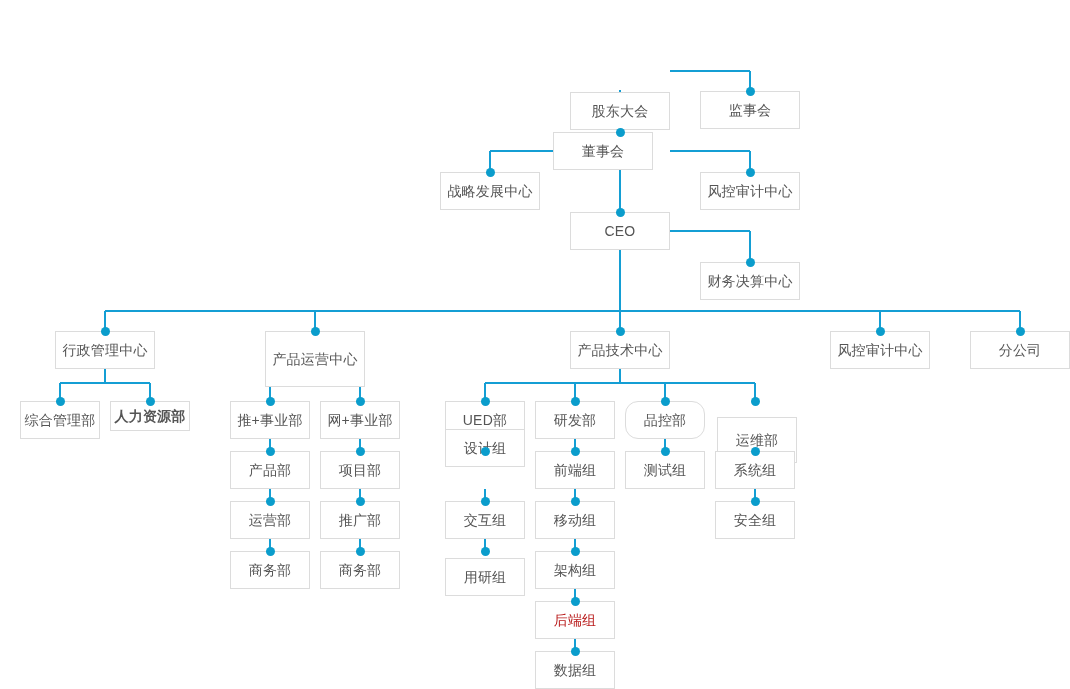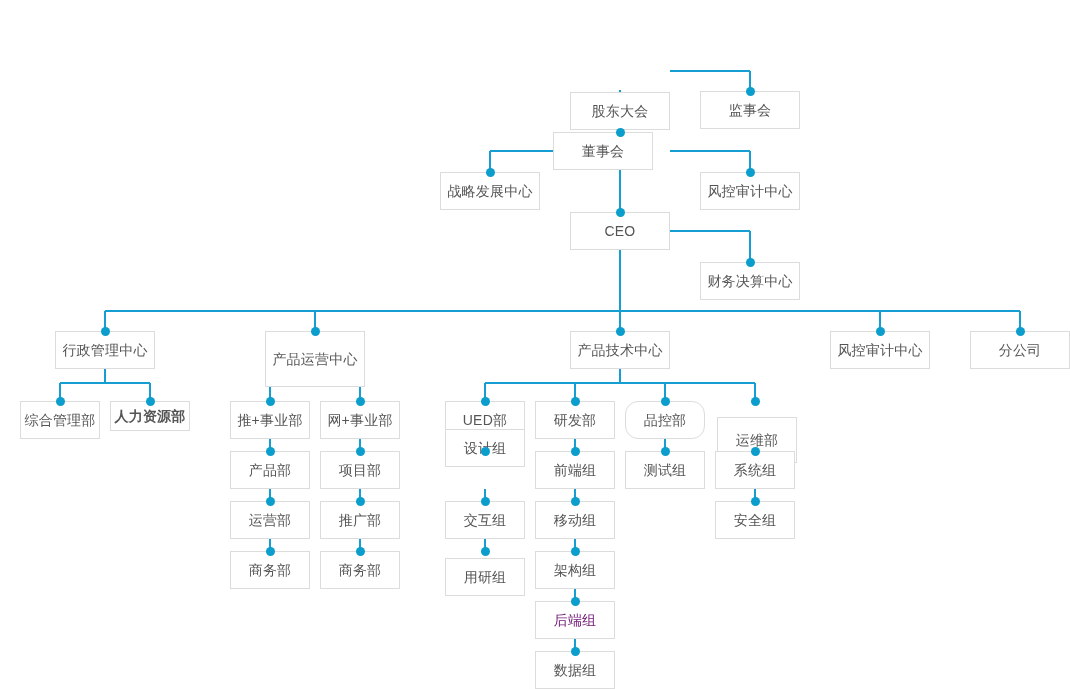--- a/index.html
+++ b/index.html
@@ -124,21 +124,21 @@
       <div class="node" style="left: 320px; top: 501px; width: 80px; height: 38px; border-color: rgb(220, 220, 220); background: rgb(255, 255, 255); color: rgb(85, 85, 85);">推广部</div>
       <div class="node" style="left: 320px; top: 551px; width: 80px; height: 38px; border-color: rgb(220, 220, 220); background: rgb(255, 255, 255); color: rgb(85, 85, 85);">商务部</div>
       <div class="node" style="left: 445px; top: 401px; width: 80px; height: 38px; border-color: rgb(220, 220, 220); background: rgb(255, 255, 255); color: rgb(85, 85, 85);">UED部</div>
       <div class="node" style="left: 445px; top: 429px; width: 80px; height: 38px; border-color: rgb(220, 220, 220); background: rgb(255, 255, 255); color: rgb(85, 85, 85);">设计组</div>
       <div class="node" style="left: 445px; top: 501px; width: 80px; height: 38px; border-color: rgb(220, 220, 220); background: rgb(255, 255, 255); color: rgb(85, 85, 85);">交互组</div>
       <div class="node" style="left: 445px; top: 551px; width: 80px; height: 38px; border-color: rgb(220, 220, 220); background: rgb(255, 255, 255); color: rgb(85, 85, 85); margin-top: 7px;">用研组</div>
       <div class="node" style="left: 535px; top: 401px; width: 80px; height: 38px; border-color: rgb(220, 220, 220); background: rgb(255, 255, 255); color: rgb(85, 85, 85);">研发部</div>
       <div class="node" style="left: 535px; top: 451px; width: 80px; height: 38px; border-color: rgb(220, 220, 220); background: rgb(255, 255, 255); color: rgb(85, 85, 85);">前端组</div>
       <div class="node" style="left: 535px; top: 501px; width: 80px; height: 38px; border-color: rgb(220, 220, 220); background: rgb(255, 255, 255); color: rgb(85, 85, 85);">移动组</div>
       <div class="node" style="left: 535px; top: 551px; width: 80px; height: 38px; border-color: rgb(220, 220, 220); background: rgb(255, 255, 255); color: rgb(85, 85, 85);">架构组</div>
-      <div class="node" style="left: 535px; top: 601px; width: 80px; height: 38px; border-color: rgb(220, 220, 220); background: rgb(255, 255, 255); color: #701a75; text-align: right;">后端组</div>
+      <div class="node" style="left: 535px; top: 601px; width: 80px; height: 38px; border-color: rgb(220, 220, 220); background: rgb(255, 255, 255); color: #b91c1c; text-align: right;">后端组</div>
       <div class="node" style="left: 535px; top: 651px; width: 80px; height: 38px; border-color: rgb(220, 220, 220); background: rgb(255, 255, 255); color: rgb(85, 85, 85);">数据组</div>
       <div class="node" style="left: 625px; top: 401px; width: 80px; height: 38px; border-color: rgb(220, 220, 220); background: rgb(255, 255, 255); color: rgb(85, 85, 85); border-radius: 13px;">品控部</div>
       <div class="node" style="left: 625px; top: 451px; width: 80px; height: 38px; border-color: rgb(220, 220, 220); background: rgb(255, 255, 255); color: rgb(85, 85, 85);">测试组</div>
       <div class="node" style="left: 717px; top: 401px; width: 80px; height: 46px; border-color: rgb(220, 220, 220); background: rgb(255, 255, 255); color: rgb(85, 85, 85); margin-top: 16px;">运维部</div>
       <div class="node" style="left: 715px; top: 451px; width: 80px; height: 38px; border-color: rgb(220, 220, 220); background: rgb(255, 255, 255); color: rgb(85, 85, 85);">系统组</div>
       <div class="node" style="left: 715px; top: 501px; width: 80px; height: 38px; border-color: rgb(220, 220, 220); background: rgb(255, 255, 255); color: rgb(85, 85, 85);">安全组</div>
     </div>
   <div id="dots">
       <div class="dot" style="left: 100.5px; top: 326.5px; background: rgb(11, 157, 204);"></div>
       <div class="dot" style="left: 310.5px; top: 326.5px; background: rgb(11, 157, 204);"></div>

